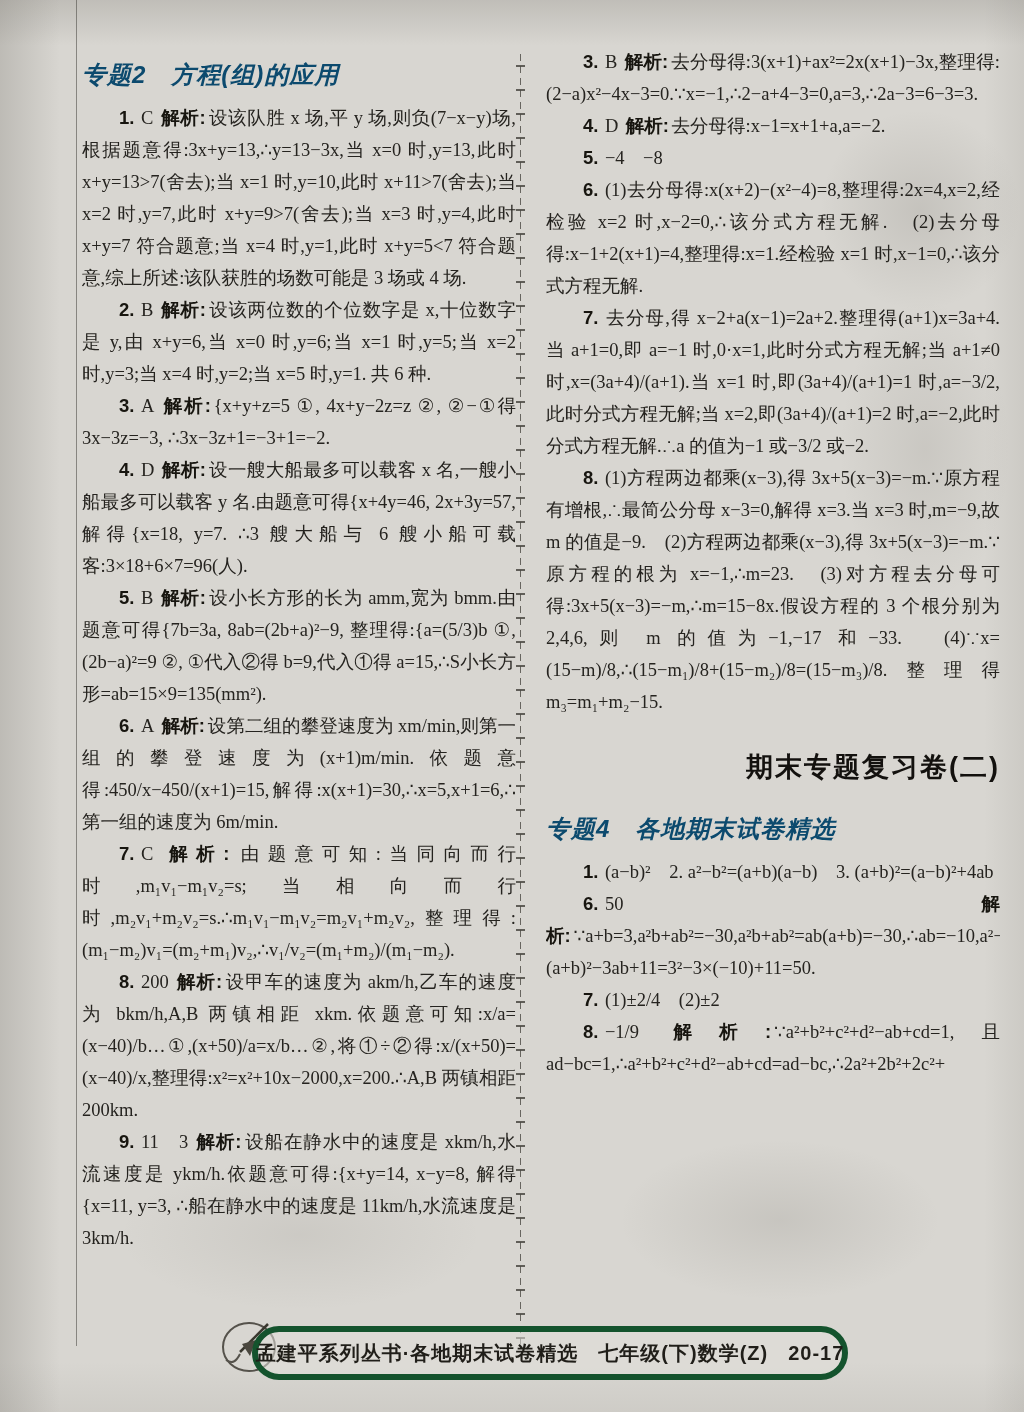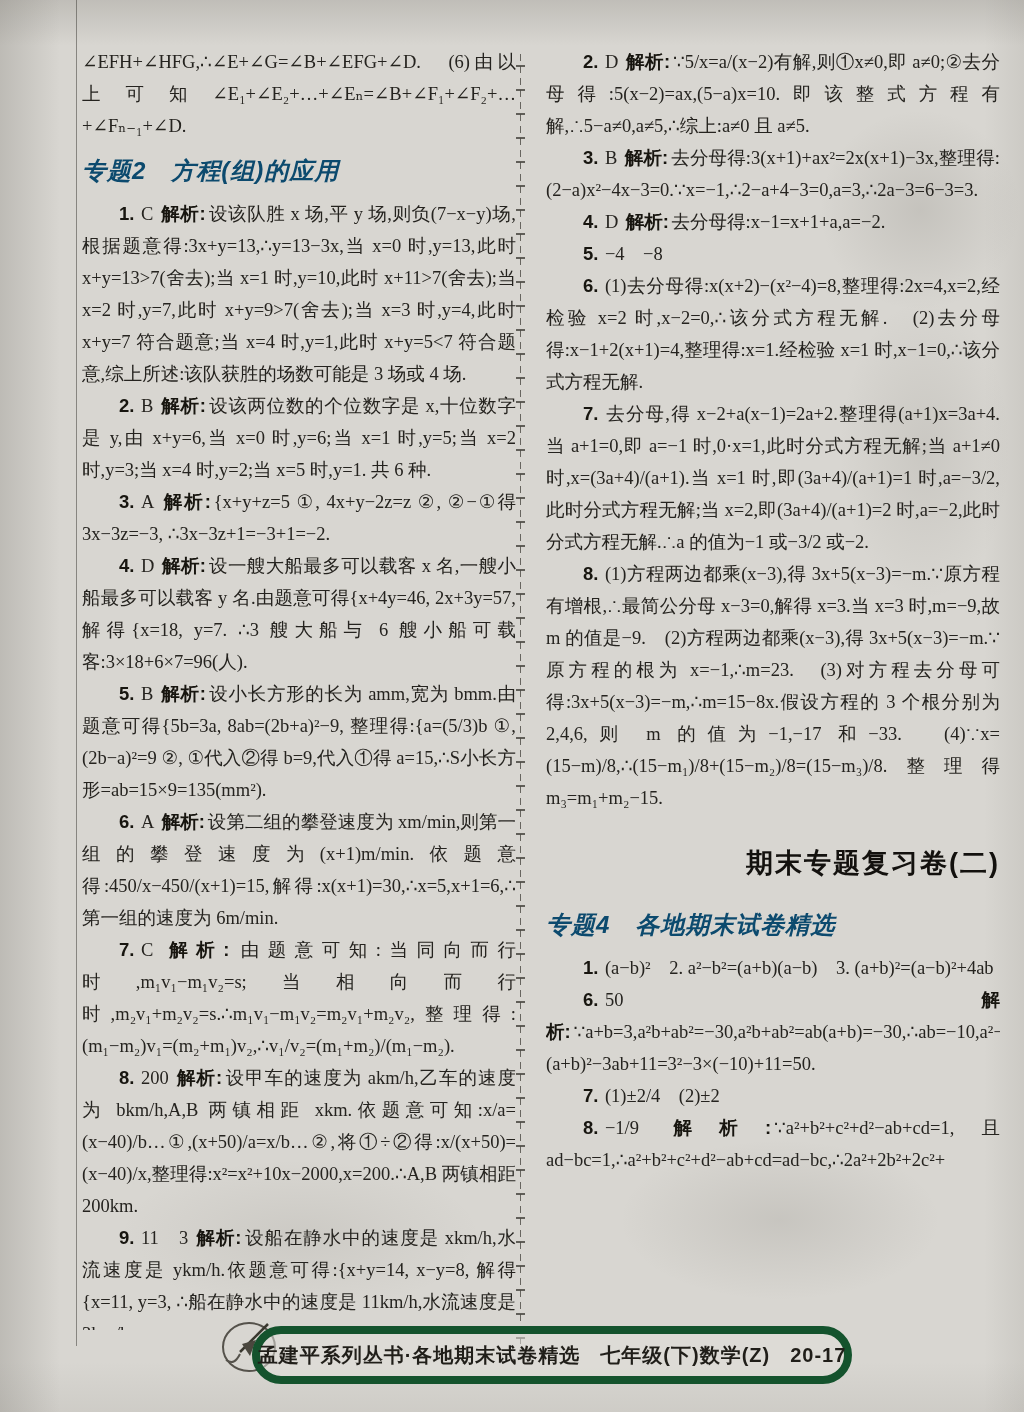--- a/index.html
+++ b/index.html
@@ -33,21 +33,21 @@
   .block.h2{text-indent:0;font-family:"Liberation Sans","DejaVu Sans",sans-serif;
     font-weight:700;font-size:24px;line-height:34px;margin:12px 0 10px;color:#0c4a6e;letter-spacing:1px;font-style:italic;}
   .block.h1{text-align:right;text-indent:0;font-family:"Liberation Sans","DejaVu Sans",sans-serif;
     font-weight:700;font-size:27px;line-height:38px;margin:30px 0 26px;color:#13110e;letter-spacing:2px;}
   .n,.j{font-family:"Liberation Sans","DejaVu Sans",sans-serif;font-weight:700;color:#17150f;}
   .n{margin-right:.35em;}
   .ans{margin-right:.4em;}
   .j{margin-right:.15em;}
   .footer{position:absolute;left:0;top:1314px;width:1024px;height:80px;}
   .pill{position:absolute;left:252px;top:12px;width:584px;height:42px;
-    border:8px solid #14532d;border-radius:999px;
+    border:6px solid #14532d;border-radius:999px;
     background:rgba(225,224,219,.55);
     display:flex;align-items:center;justify-content:center;gap:20px;
     font-family:"Liberation Sans","DejaVu Sans",sans-serif;font-weight:700;
     font-size:20px;color:#201e19;letter-spacing:1px;white-space:nowrap;}
   .logo{position:absolute;left:216px;top:0;width:64px;height:66px;}
   .smudge{position:absolute;pointer-events:none;}
   .s1{left:820px;top:110px;width:200px;height:200px;background:radial-gradient(closest-side,rgba(98,94,86,.16),rgba(98,94,86,0));}
   .s2{left:840px;top:300px;width:170px;height:300px;background:radial-gradient(closest-side,rgba(98,94,86,.12),rgba(98,94,86,0));}
   .s3{left:620px;top:1140px;width:320px;height:160px;background:radial-gradient(closest-side,rgba(98,94,86,.14),rgba(98,94,86,0));}
   .s4{left:120px;top:1160px;width:360px;height:150px;background:radial-gradient(closest-side,rgba(98,94,86,.10),rgba(98,94,86,0));}
@@ -58,36 +58,34 @@
 <div class="paper"></div>
 <div class="smudge s1"></div>
 <div class="smudge s2"></div>
 <div class="smudge s3"></div>
 <div class="smudge s4"></div>
 <div class="margin-line"></div>
 <div class="gutter"></div>
 
 <div class="col col-left">
 
-<div class="block cont"><span class="t">∠EFH+∠HFG,∴∠E+∠G=∠B+∠EFG+∠D.　(6)由以上可知∠E₁+∠E₂+…+∠Eₙ=∠B+∠F₁+∠F₂+…+∠Fₙ₋₁+∠D.</span></div>
     <div class="block h2"><span class="t">专题2　方程(组)的应用</span></div>
     <div class="block item"><span class="n">1.</span><span class="ans">C</span><span class="j">解析:</span><span class="t">设该队胜 x 场,平 y 场,则负(7−x−y)场,根据题意得:3x+y=13,∴y=13−3x,当 x=0 时,y=13,此时 x+y=13&gt;7(舍去);当 x=1 时,y=10,此时 x+11&gt;7(舍去);当 x=2 时,y=7,此时 x+y=9&gt;7(舍去);当 x=3 时,y=4,此时 x+y=7 符合题意;当 x=4 时,y=1,此时 x+y=5&lt;7 符合题意,综上所述:该队获胜的场数可能是 3 场或 4 场.</span></div>
     <div class="block item"><span class="n">2.</span><span class="ans">B</span><span class="j">解析:</span><span class="t">设该两位数的个位数字是 x,十位数字是 y,由 x+y=6,当 x=0 时,y=6;当 x=1 时,y=5;当 x=2 时,y=3;当 x=4 时,y=2;当 x=5 时,y=1. 共 6 种.</span></div>
     <div class="block item"><span class="n">3.</span><span class="ans">A</span><span class="j">解析:</span><span class="t">{x+y+z=5 ①, 4x+y−2z=z ②, ②−①得 3x−3z=−3, ∴3x−3z+1=−3+1=−2.</span></div>
     <div class="block item"><span class="n">4.</span><span class="ans">D</span><span class="j">解析:</span><span class="t">设一艘大船最多可以载客 x 名,一艘小船最多可以载客 y 名.由题意可得{x+4y=46, 2x+3y=57, 解得{x=18, y=7. ∴3 艘大船与 6 艘小船可载客:3×18+6×7=96(人).</span></div>
-    <div class="block item"><span class="n">5.</span><span class="ans">B</span><span class="j">解析:</span><span class="t">设小长方形的长为 amm,宽为 bmm.由题意可得{5b=3a, 8ab=(2b+a)²−9, 整理得:{a=(5/3)b ①, (2b−a)²=9 ②, ①代入②得 b=9,代入①得 a=15,∴S小长方形=ab=15×9=135(mm²).</span></div>
+    <div class="block item"><span class="n">5.</span><span class="ans">B</span><span class="j">解析:</span><span class="t">设小长方形的长为 amm,宽为 bmm.由题意可得{7b=3a, 8ab=(2b+a)²−9, 整理得:{a=(5/3)b ①, (2b−a)²=9 ②, ①代入②得 b=9,代入①得 a=15,∴S小长方形=ab=15×9=135(mm²).</span></div>
     <div class="block item"><span class="n">6.</span><span class="ans">A</span><span class="j">解析:</span><span class="t">设第二组的攀登速度为 xm/min,则第一组的攀登速度为(x+1)m/min.依题意得:450/x−450/(x+1)=15,解得:x(x+1)=30,∴x=5,x+1=6,∴第一组的速度为 6m/min.</span></div>
     <div class="block item"><span class="n">7.</span><span class="ans">C</span><span class="j">解析:</span><span class="t">由题意可知:当同向而行时,m₁v₁−m₁v₂=s;当相向而行时,m₂v₁+m₂v₂=s.∴m₁v₁−m₁v₂=m₂v₁+m₂v₂,整理得:(m₁−m₂)v₁=(m₂+m₁)v₂,∴v₁/v₂=(m₁+m₂)/(m₁−m₂).</span></div>
     <div class="block item"><span class="n">8.</span><span class="ans">200</span><span class="j">解析:</span><span class="t">设甲车的速度为 akm/h,乙车的速度为 bkm/h,A,B 两镇相距 xkm.依题意可知:x/a=(x−40)/b…①,(x+50)/a=x/b…②,将①÷②得:x/(x+50)=(x−40)/x,整理得:x²=x²+10x−2000,x=200.∴A,B 两镇相距 200km.</span></div>
     <div class="block item"><span class="n">9.</span><span class="ans">11　3</span><span class="j">解析:</span><span class="t">设船在静水中的速度是 xkm/h,水流速度是 ykm/h.依题意可得:{x+y=14, x−y=8, 解得{x=11, y=3, ∴船在静水中的速度是 11km/h,水流速度是 3km/h.</span></div>
   </div>
 
 <div class="col col-right">
 
-<div class="block item"><span class="n">2.</span><span class="ans">D</span><span class="j">解析:</span><span class="t">∵5/x=a/(x−2)有解,则①x≠0,即 a≠0;②去分母得:5(x−2)=ax,(5−a)x=10.即该整式方程有解,∴5−a≠0,a≠5,∴综上:a≠0 且 a≠5.</span></div>
     <div class="block item"><span class="n">3.</span><span class="ans">B</span><span class="j">解析:</span><span class="t">去分母得:3(x+1)+ax²=2x(x+1)−3x,整理得:(2−a)x²−4x−3=0.∵x=−1,∴2−a+4−3=0,a=3,∴2a−3=6−3=3.</span></div>
     <div class="block item"><span class="n">4.</span><span class="ans">D</span><span class="j">解析:</span><span class="t">去分母得:x−1=x+1+a,a=−2.</span></div>
     <div class="block item"><span class="n">5.</span><span class="ans">−4　−8</span></div>
     <div class="block item"><span class="n">6.</span><span class="t">(1)去分母得:x(x+2)−(x²−4)=8,整理得:2x=4,x=2,经检验 x=2 时,x−2=0,∴该分式方程无解.　(2)去分母得:x−1+2(x+1)=4,整理得:x=1.经检验 x=1 时,x−1=0,∴该分式方程无解.</span></div>
     <div class="block item"><span class="n">7.</span><span class="t">去分母,得 x−2+a(x−1)=2a+2.整理得(a+1)x=3a+4.当 a+1=0,即 a=−1 时,0·x=1,此时分式方程无解;当 a+1≠0 时,x=(3a+4)/(a+1).当 x=1 时,即(3a+4)/(a+1)=1 时,a=−3/2,此时分式方程无解;当 x=2,即(3a+4)/(a+1)=2 时,a=−2,此时分式方程无解.∴a 的值为−1 或−3/2 或−2.</span></div>
     <div class="block item"><span class="n">8.</span><span class="t">(1)方程两边都乘(x−3),得 3x+5(x−3)=−m.∵原方程有增根,∴最简公分母 x−3=0,解得 x=3.当 x=3 时,m=−9,故 m 的值是−9.　(2)方程两边都乘(x−3),得 3x+5(x−3)=−m.∵原方程的根为 x=−1,∴m=23.　(3)对方程去分母可得:3x+5(x−3)=−m,∴m=15−8x.假设方程的 3 个根分别为 2,4,6,则 m 的值为−1,−17 和−33.　(4)∵x=(15−m)/8,∴(15−m₁)/8+(15−m₂)/8=(15−m₃)/8.整理得 m₃=m₁+m₂−15.</span></div>
     <div class="block h1"><span class="t">期末专题复习卷(二)</span></div>
     <div class="block h2"><span class="t">专题4　各地期末试卷精选</span></div>
     <div class="block item"><span class="n">1.</span><span class="t">(a−b)²　2. a²−b²=(a+b)(a−b)　3. (a+b)²=(a−b)²+4ab</span></div>
     <div class="block item"><span class="n">6.</span><span class="ans">50</span><span class="j">解析:</span><span class="t">∵a+b=3,a²b+ab²=−30,a²b+ab²=ab(a+b)=−30,∴ab=−10,a²−ab+b²+11=a²+2ab+b²−3ab+11=(a+b)²−3ab+11=3²−3×(−10)+11=50.</span></div>

